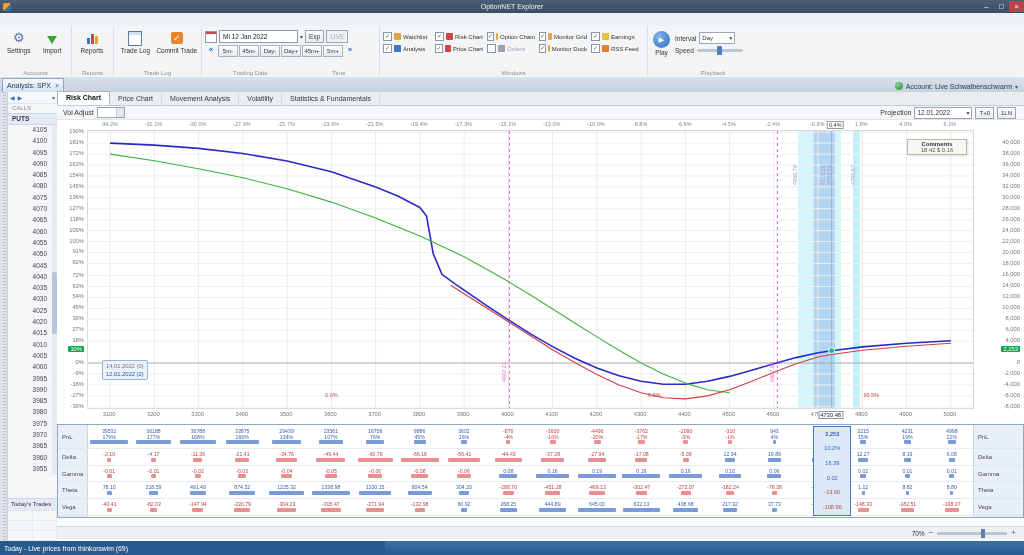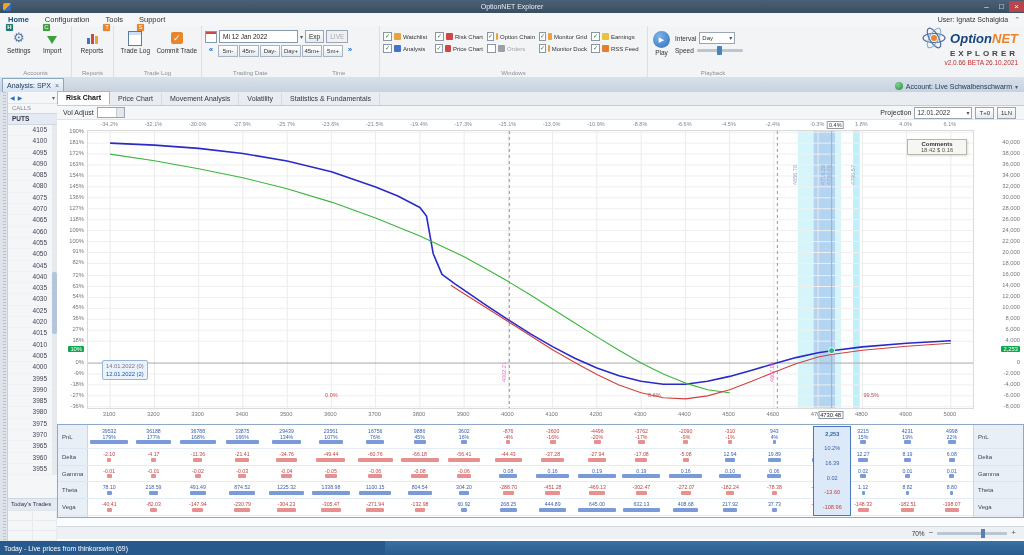--- a/index.html
+++ b/index.html
@@ -160,32 +160,20 @@
   <div id="titlebar">
     <div class="appicon"></div>
     <div class="title">OptionNET Explorer</div>
     <div class="winbtns">
       <span>–</span>
       <span>□</span>
       <span class="close">×</span>
     </div>
   </div>
 
-  <div id="menubar">
-    <div id="menu-items" style="display: flex;">
-        <div class="menu-item active">Home<span class="keytip" style="background: rgb(31, 122, 116);">H</span></div>
-        <div class="menu-item">Configuration<span class="keytip" style="background: rgb(61, 160, 61);">C</span></div>
-        <div class="menu-item">Tools<span class="keytip" style="background: rgb(232, 134, 45);">T</span></div>
-        <div class="menu-item">Support<span class="keytip" style="background: rgb(232, 134, 45);">S</span></div>
-      </div>
-    <div id="menu-right">
-      <span id="user-label">User: Ignatz Schalgida</span>
-      <span class="chev-up">⌃</span>
-    </div>
-  </div>
 
   <div id="ribbon">
     <div class="rgroup" style="width:72px">
       <div class="rbtn">
         <div class="icon16">
             <span class="gear">⚙</span>
           </div>
         <div class="lbl">Settings</div>
       </div>
       <div class="rbtn">
@@ -335,33 +323,20 @@
             <span>Speed</span>
             <span class="slider">
                 <i></i>
               </span>
           </div>
         </div>
       </div>
       <div class="rcaption">Playback</div>
     </div>
 
-    <div id="brand">
-      <div class="brandline">
-        <svg width="26" height="22" viewBox="0 0 26 22">
-          <ellipse cx="13" cy="11" rx="11" ry="4.5" fill="none" stroke="#4a6fa5" stroke-width="1.2"></ellipse>
-          <ellipse cx="13" cy="11" rx="11" ry="4.5" fill="none" stroke="#4a6fa5" stroke-width="1.2" transform="rotate(60 13 11)"></ellipse>
-          <ellipse cx="13" cy="11" rx="11" ry="4.5" fill="none" stroke="#8aa6c8" stroke-width="1" transform="rotate(-60 13 11)"></ellipse>
-          <circle cx="13" cy="11" r="3" fill="#e8862d"></circle>
-        </svg>
-        <span class="brandname"><span>Option</span><b>NET</b></span>
-      </div>
-      <span class="brandsub">EXPLORER</span>
-      <span class="version">v2.0.66 BETA 26.10.2021</span>
-    </div>
   </div>
 
   <div id="subbar">
     <div id="analysis-tab">
       <span>Analysis: SPX</span>
       <span class="x">×</span>
     </div>
     <div id="acct">
       <span class="globe"></span>
       <span>Account: Live Schwalbenschwarm</span>

